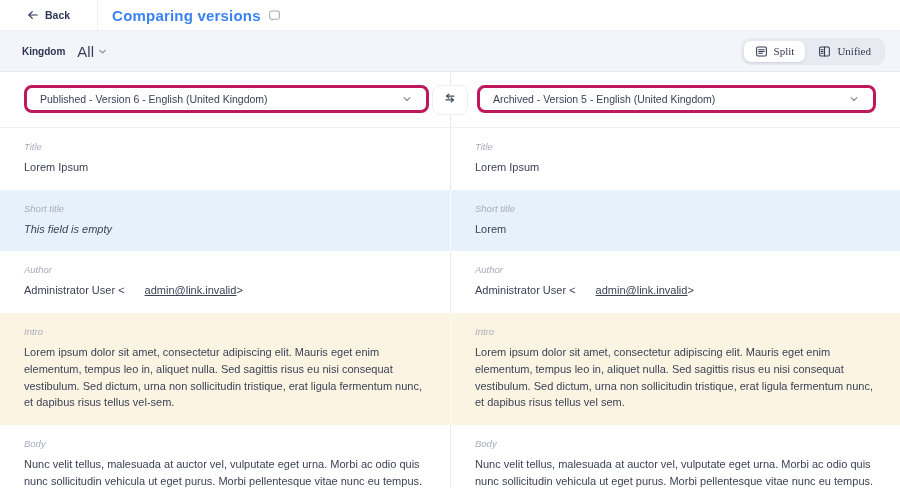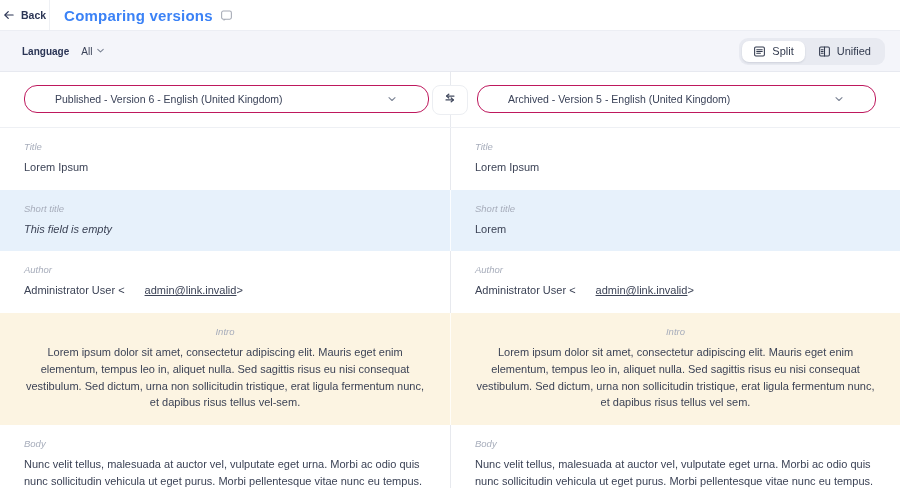--- a/index.html
+++ b/index.html
@@ -1,67 +1,67 @@
 <!DOCTYPE html>
 <html><head>
 <meta charset="utf-8">
 <style>
   * { margin:0; padding:0; box-sizing:border-box; }
   html,body { width:900px; height:488px; overflow:hidden; background:#fff;
     font-family:"Liberation Sans","DejaVu Sans",sans-serif; color:#3c4356; }
 
   
   .topbar { height:30px; background:#fff; display:flex; align-items:stretch; }
-  .back-btn { display:flex; align-items:center; gap:6px; padding:0 3px; cursor:pointer;
+  .back-btn { display:flex; align-items:center; gap:6px; padding:0 27px; cursor:pointer;
     font-size:10.5px; font-weight:600; color:#2b3555; border-right:1px solid #eef0f4; }
   .back-btn svg { display:block; }
   .page-title-wrap { display:flex; align-items:center; gap:7px; padding:0 14px; }
   .page-title { font-size:15px; font-weight:700; color:#3b82f6; letter-spacing:.2px; }
   .title-icon svg { display:block; opacity:.55; }
 
   
   .toolbar { height:42px; background:#f4f5fa; border-top:1px solid #eceef4;
     border-bottom:1px solid #e7e9f0; display:flex; align-items:center;
     justify-content:space-between; padding:0 15px 0 22px; }
   .lang-group { display:flex; align-items:center; gap:12px; }
   .lang-label { font-size:10px; font-weight:700; color:#2b3555; }
-  .lang-select { display:flex; align-items:center; gap:3px; font-size:10px;
+  .lang-select { display:flex; align-items:center; gap:3px; font-size:15px;
     color:#3a4258; cursor:pointer; }
-  .seg-group { background:#e8eaf1; border-radius:9px; padding:3px; display:flex; gap:2px; }
+  .seg-group { background:#e8eaf1; border-radius:9px; padding:3px; display:flex; gap:2px;font-family:Liberation Serif, serif; }
   .seg { display:flex; align-items:center; gap:6px; font-size:11px; color:#323a4e;
     padding:4px 11px; border-radius:7px; cursor:pointer; }
   .seg.active { background:#fff; box-shadow:0 1px 2px rgba(20,30,60,.12); }
   .seg svg { display:block; }
 
   
   .compare { display:flex; flex-direction:column; height:416px; }
   .grid-row { display:grid; grid-template-columns:1fr 1fr; }
   .grid-row > .cell-r { border-left:1px solid #e7e9ee; }
 
   .versions-row { position:relative; border-bottom:1px solid #eef0f4; }
   .versions-row .cell { padding:13px 24px 14px; }
   .versions-row .cell-l { padding-right:21px; }
   .versions-row .cell-r { padding-left:26px; }
-  .select { height:28px; border:1px solid #be185d; border-radius:13px; background:#fff;
-    display:flex; align-items:center; justify-content:space-between; padding:0 30px;
+  .select { height:28px; border:3px solid #be185d; border-radius:8px; background:#fff;
+    display:flex; align-items:center; justify-content:space-between; padding:0 13px;
     font-size:10.5px; color:#3a4258; cursor:pointer; }
   .select .chev { color:#7b8394; display:flex; }
   .swap-btn { position:absolute; left:50%; top:50%; transform:translate(-50%,-50%);
     width:36px; height:30px; background:#fff; border:1px solid #eceef2; border-radius:8px;
     display:flex; align-items:center; justify-content:center; cursor:pointer; }
 
   .field-row .cell { padding:13px 24px 14px; }
   .f-label { font-size:9.5px; color:#a7adbb; margin-bottom:7px;font-style:italic; }
   .f-value { font-size:11px; color:#3c4356; line-height:1.52; }
   .f-value.empty { font-style:italic; }
   .email { text-decoration:underline; cursor:pointer;margin-left:20px; }
 
   .hl-blue  { background:#e7f1fb; }
   .hl-blue.cell-r  { border-left-color:#fbfdff; }
-  .hl-cream { background:#fcf4e2;text-align:center; }
+  .hl-cream { background:#fcf4e2; }
   .hl-cream.cell-r { border-left-color:#fffdf8; }
 
   .filler-row { flex:1; }
 </style>
 </head>
 <body>
 
 <div class="topbar">
   <div class="back-btn">
     <span>
@@ -78,21 +78,21 @@
       <svg width="13" height="13" viewBox="0 0 16 16" fill="none" stroke="#5a6378" stroke-width="1.3" stroke-linejoin="round">
         <rect x="2" y="2.5" width="12" height="10" rx="2"></rect>
         <path d="M4.5 12.5 v2.3 l2.8 -2.3" fill="#5a6378" stroke="none"></path>
       </svg>
     </span>
   </div>
 </div>
 
 <div class="toolbar">
   <div class="lang-group">
-    <span class="lang-label">Language</span>
+    <span class="lang-label">Kingdom</span>
     <span class="lang-select">
       <span>All</span>
       <span>
         <svg width="11" height="11" viewBox="0 0 16 16" fill="none" stroke="#7b8394" stroke-width="1.5" stroke-linecap="round" stroke-linejoin="round">
             <path d="M4 6.2 L8 10 L12 6.2"></path>
           </svg>
       </span>
     </span>
   </div>
   <div class="seg-group">

